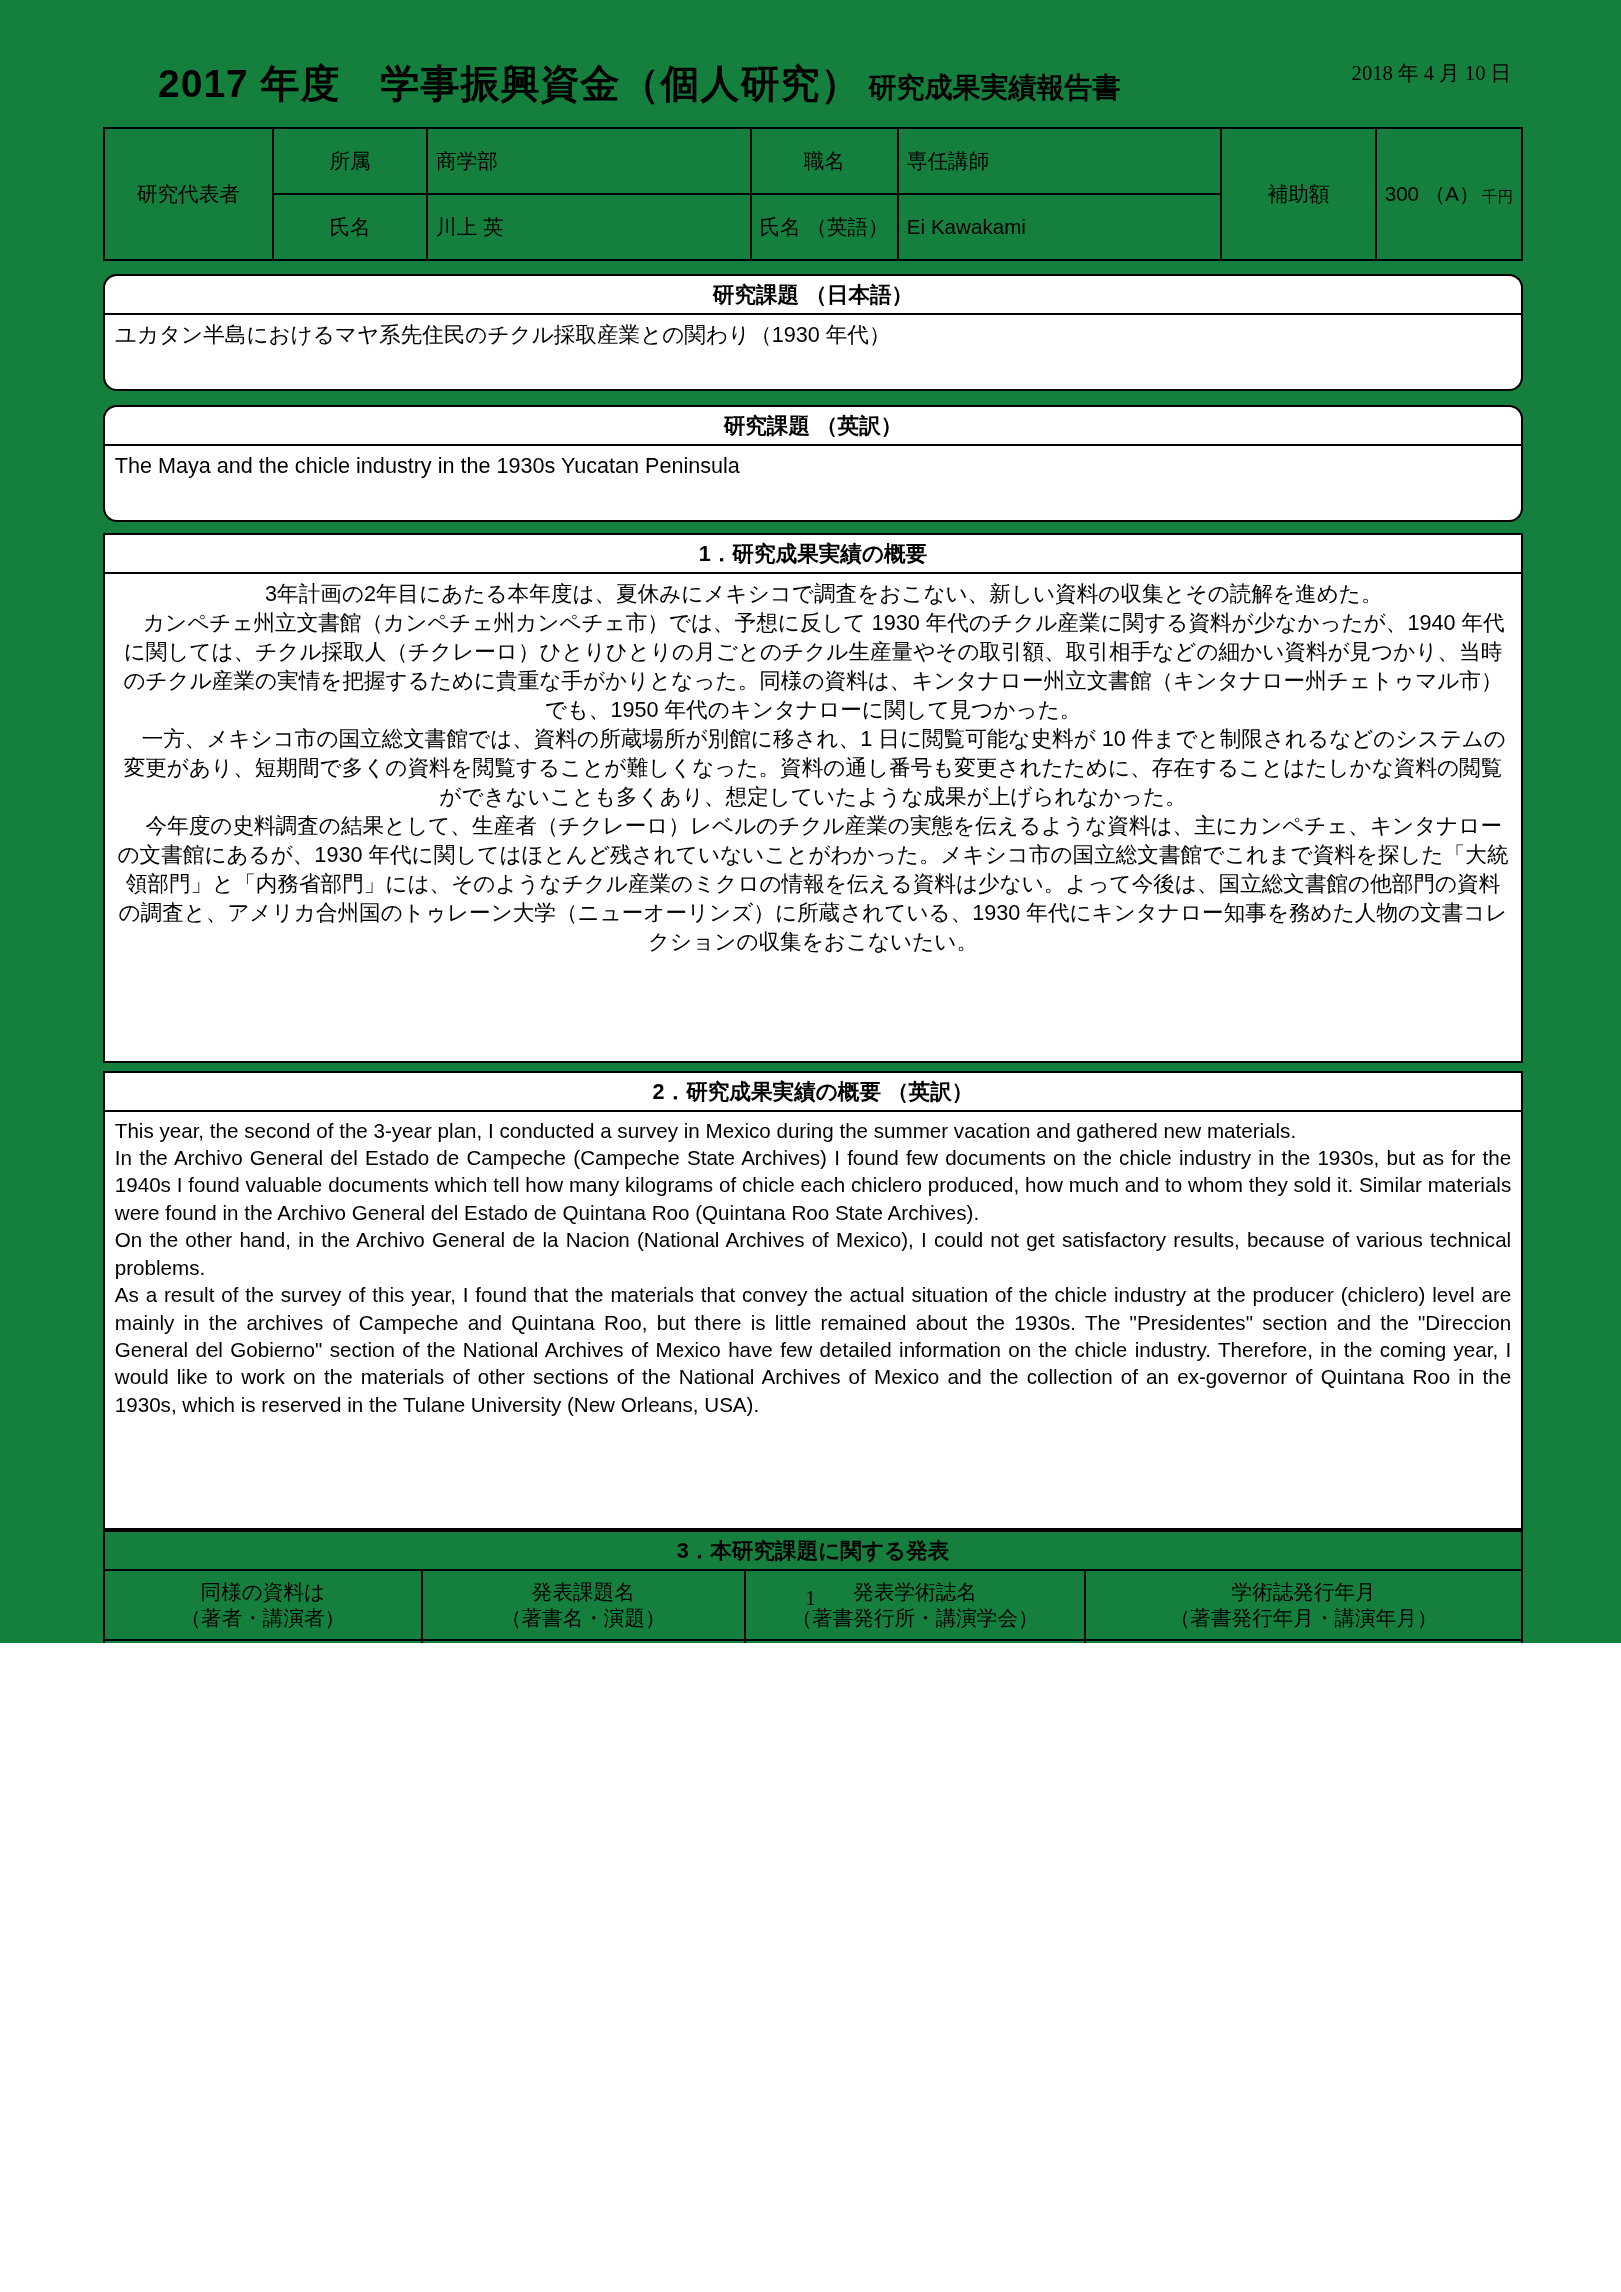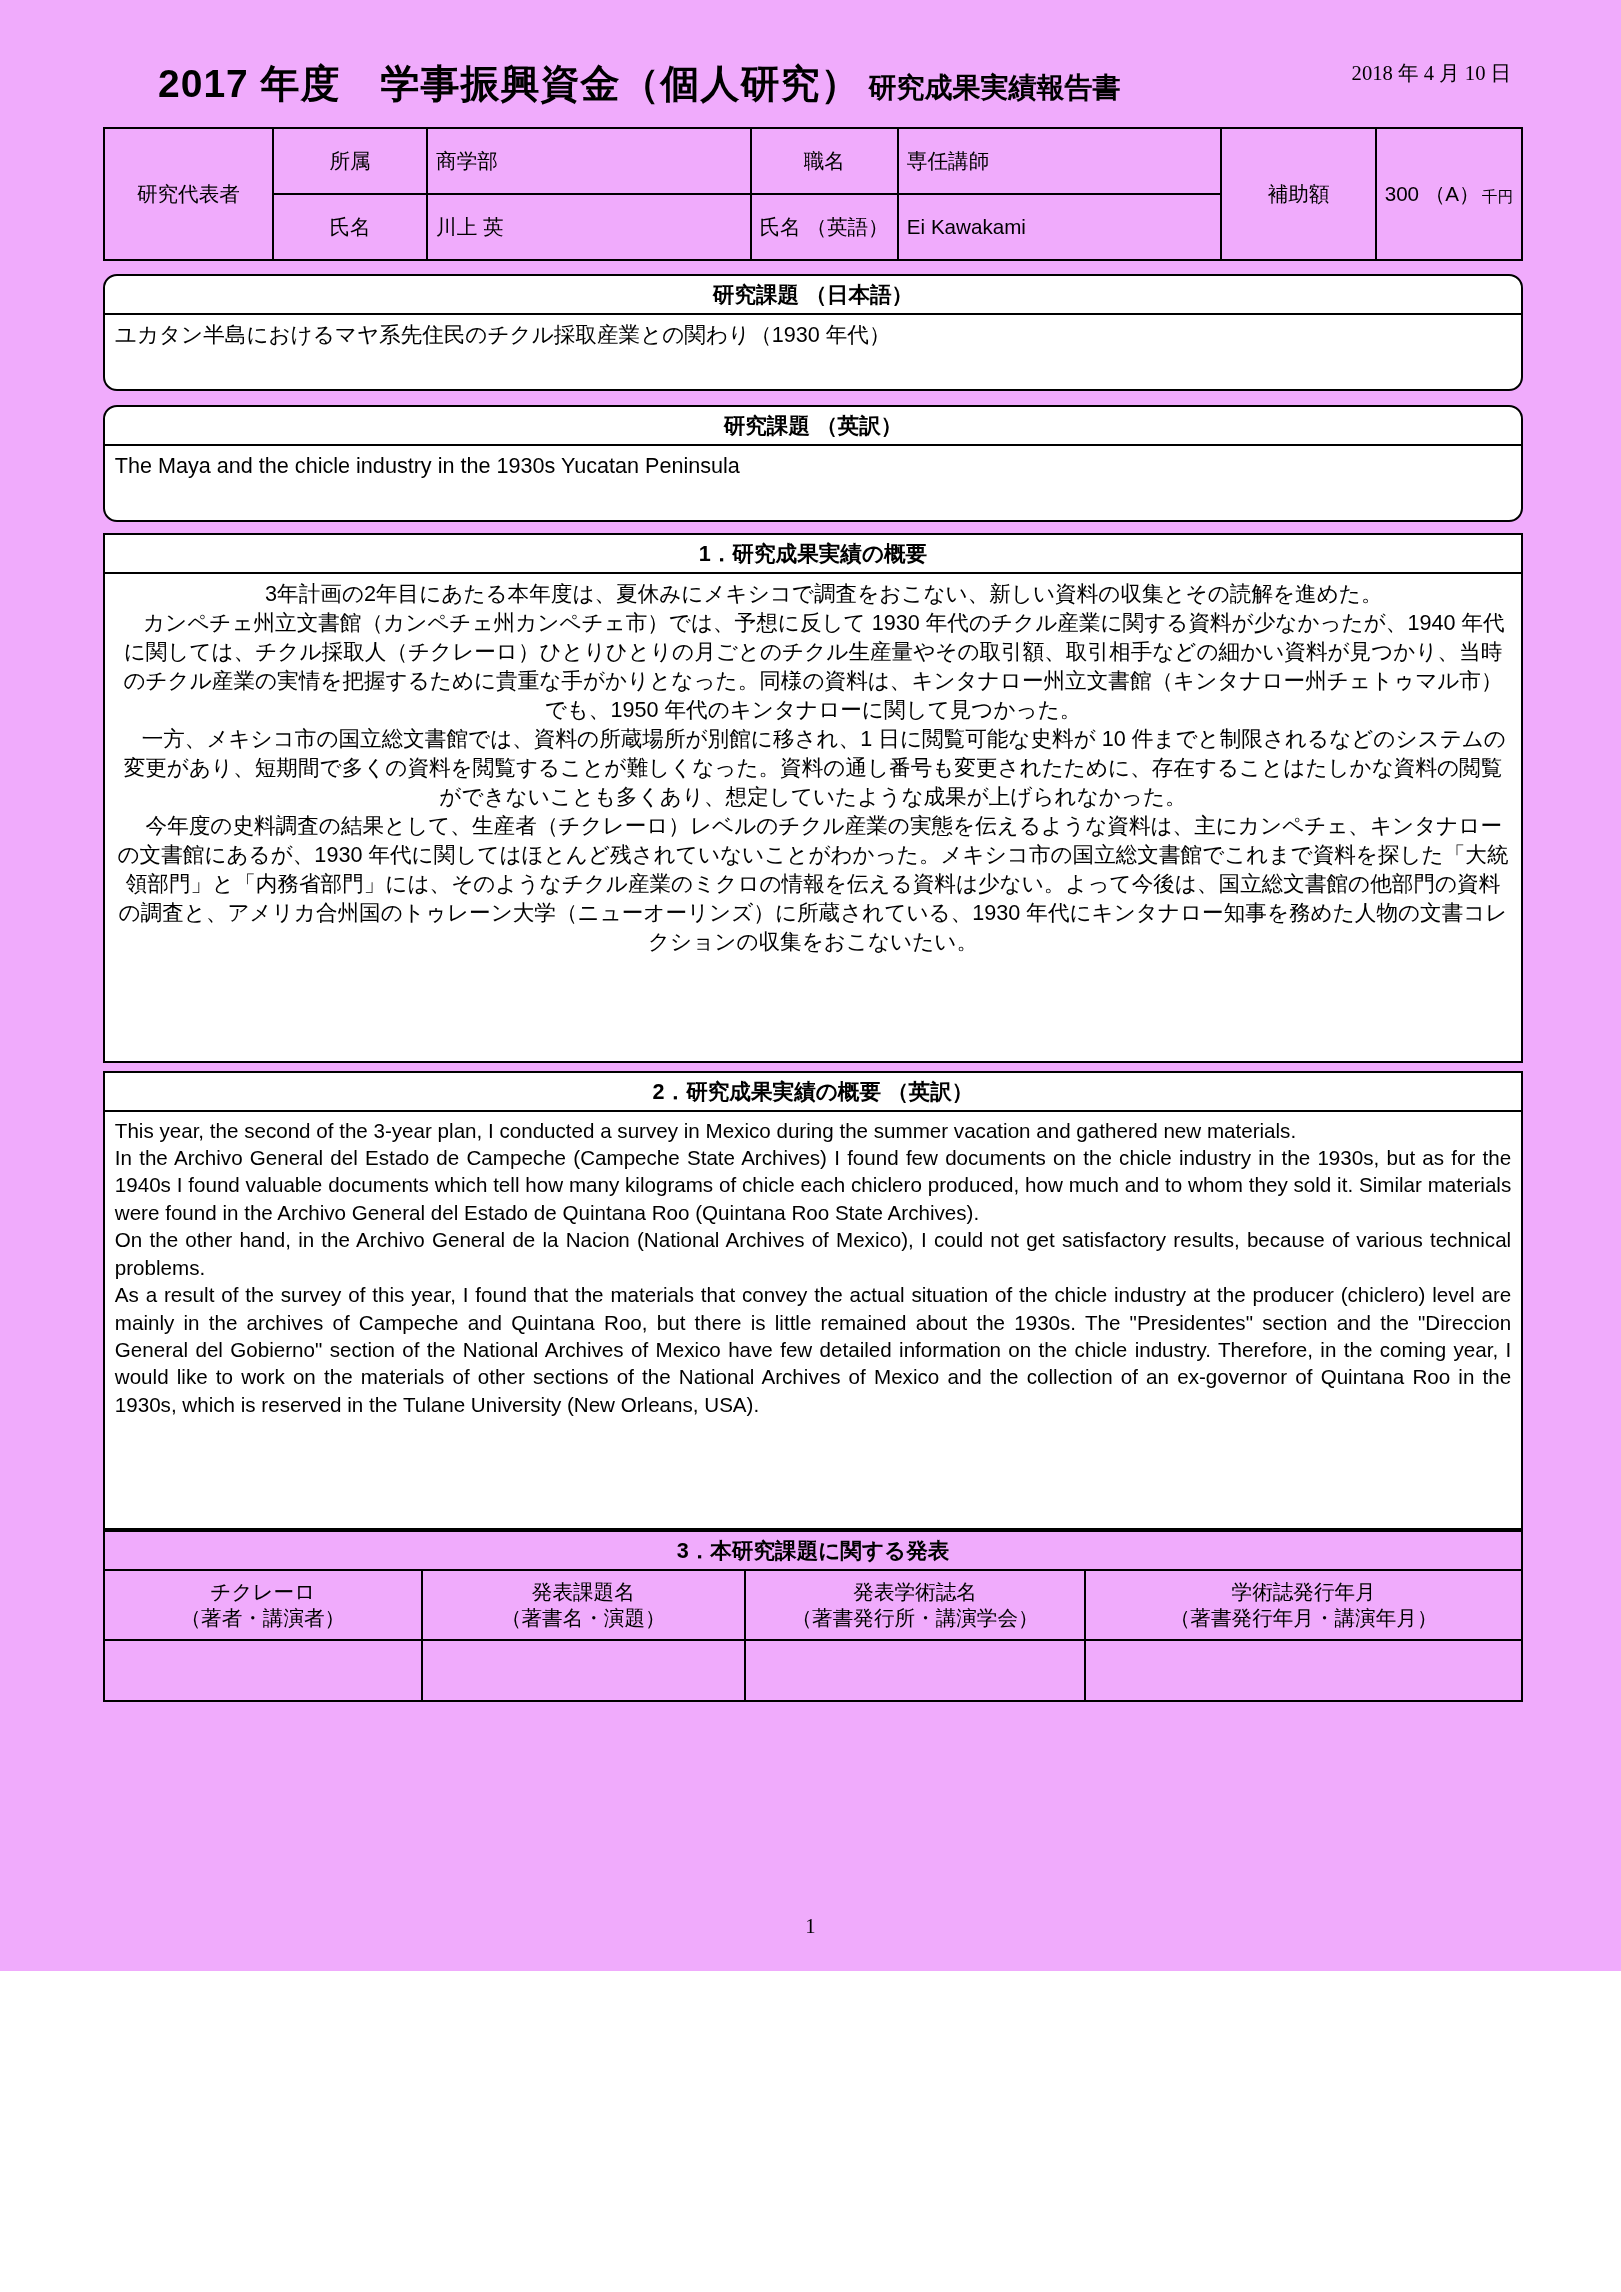--- a/index.html
+++ b/index.html
@@ -1,19 +1,19 @@
 <!DOCTYPE html>
 <html><head>
 <meta charset="utf-8">
 <style>
   * { box-sizing: border-box; }
   html, body { margin: 0; padding: 0; background: #ffffff; }
   .page {
-    width: 1621px; height: 1971px; position: relative;
-    background: #f0abfc; color: #000;
+    width: 1621px; height: 1643px; position: relative;
+    background: #15803d; color: #000;
     font-family: "Liberation Sans", sans-serif;
   }
   .content { position: absolute; left: 103px; top: 57px; width: 1420px; }
 
   .header-row { display: flex; justify-content: space-between; align-items: flex-start; margin-bottom: 15.7px; }
   .title { margin-left: 55px; display: flex; align-items: baseline; gap: 7.8px; }
   .title-main { font-size: 39px; font-weight: bold; letter-spacing: 1px; white-space: nowrap; }
   .title-sub { font-size: 28px; font-weight: bold; white-space: nowrap; }
   .date { font-family: "Liberation Serif", serif; font-size: 20.6px; margin-top: 2px; margin-right: 11.8px; white-space: nowrap; }
 
@@ -122,21 +122,21 @@
           <col style="width:22.8%">
           <col style="width:24.0%">
           <col style="width:30.8%">
       </colgroup>
       <tbody>
           <tr>
         <td colspan="4" class="bar">3．本研究課題に関する発表</td>
       </tr>
       <tr class="head">
         <td>
-          <div>チクレーロ</div>
+          <div>同様の資料は</div>
           <div>（著者・講演者）</div>
         </td>
         <td>
           <div>発表課題名</div>
           <div>（著書名・演題）</div>
         </td>
         <td>
           <div>発表学術誌名</div>
           <div>（著書発行所・講演学会）</div>
         </td>

